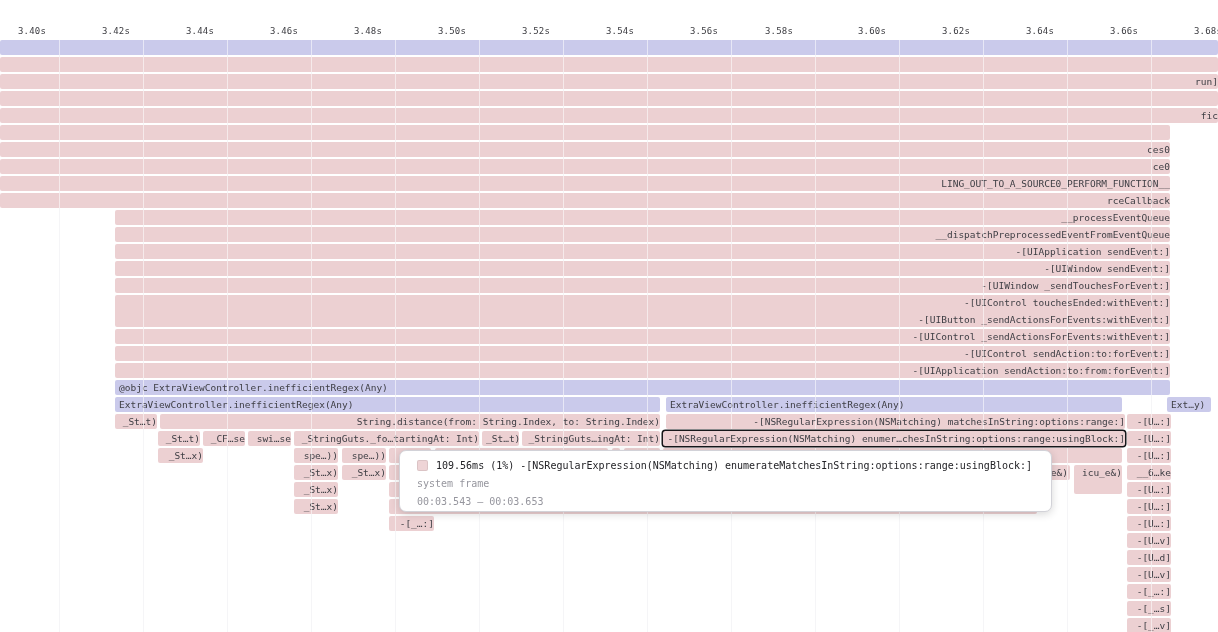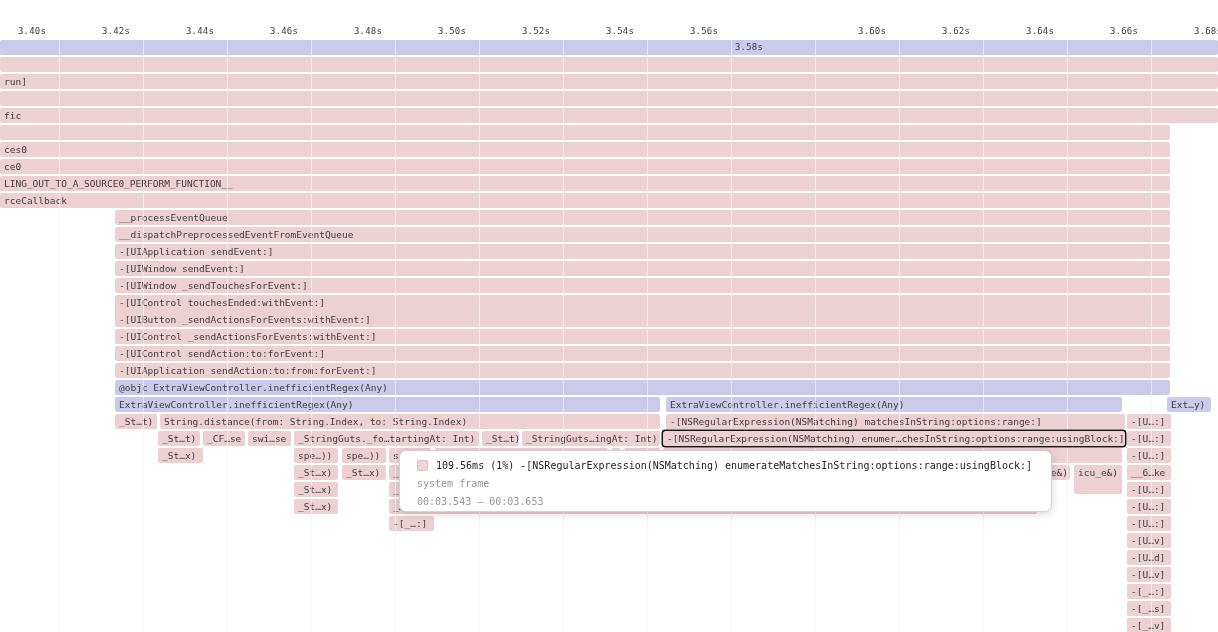--- a/index.html
+++ b/index.html
@@ -17,21 +17,21 @@
   }
   
   .vline{position:absolute;top:40px;bottom:0;width:1px;background:var(--grid,#e9e9ee);z-index:0;}
   .vlineo{position:absolute;top:40px;bottom:0;width:1px;background:var(--gridbar,rgba(255,255,255,.55));z-index:2;}
   
   .fbox{
     position:absolute;height:15px;box-sizing:border-box;border-radius:2px;
     font-size:9.5px;line-height:15px;color:var(--ftext,#3e3e44);
     padding:0 0 0 4px;overflow:hidden;white-space:pre;z-index:1;
   }
-  .pnk{background:var(--pink,#ecd0d2);}
+  .pnk{background:var(--pink,#ecd0d2);text-align:right;}
   .lav{background:var(--lav,#cacaeb);}
   .sel{box-shadow:0 0 0 1.5px var(--selb,#17171a);z-index:3;border-radius:2.5px;}
   .ar{text-align:right;padding:0 2px 0 0;}
   
   #tooltip{
     position:absolute;left:399px;top:450px;width:653px;height:62px;box-sizing:border-box;
     background:var(--ttbg,#fff);border:1px solid var(--ttbrd,#d2d2d8);border-radius:7px;
     box-shadow:0 2px 8px rgba(0,0,0,.16);z-index:5;
     padding:7px 10px 6px 17px;font-size:10px;color:var(--tttext,#232327);
   }
@@ -148,21 +148,21 @@
   <div id="ruler">
       <div class="tick" style="left: 46px;">3.40s</div>
       <div class="tick" style="left: 130px;">3.42s</div>
       <div class="tick" style="left: 214px;">3.44s</div>
       <div class="tick" style="left: 298px;">3.46s</div>
       <div class="tick" style="left: 382px;">3.48s</div>
       <div class="tick" style="left: 466px;">3.50s</div>
       <div class="tick" style="left: 550px;">3.52s</div>
       <div class="tick" style="left: 634px;">3.54s</div>
       <div class="tick" style="left: 718px;">3.56s</div>
-      <div class="tick" style="left: 763px; margin-top: 16px;">3.58s</div>
+      <div class="tick" style="left: 793px;">3.58s</div>
       <div class="tick" style="left: 886px;">3.60s</div>
       <div class="tick" style="left: 970px;">3.62s</div>
       <div class="tick" style="left: 1054px;">3.64s</div>
       <div class="tick" style="left: 1138px;">3.66s</div>
       <div class="tick" style="left: 1222px;">3.68s</div>
     </div>
 
   <div id="tooltip">
     <div class="tt-line">
       <span id="swatch"></span>

